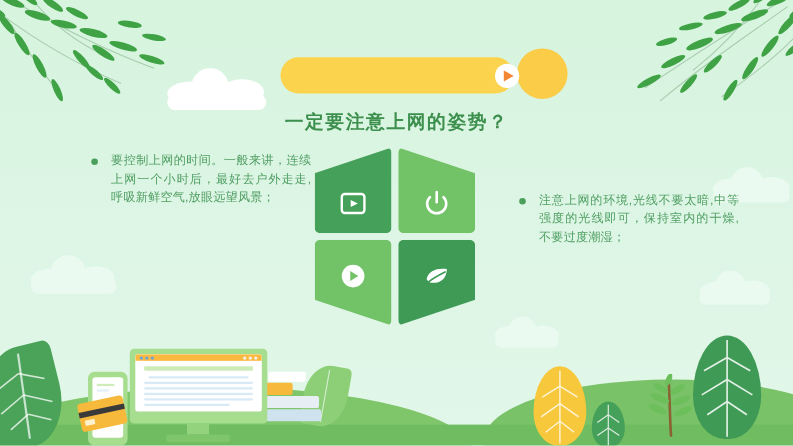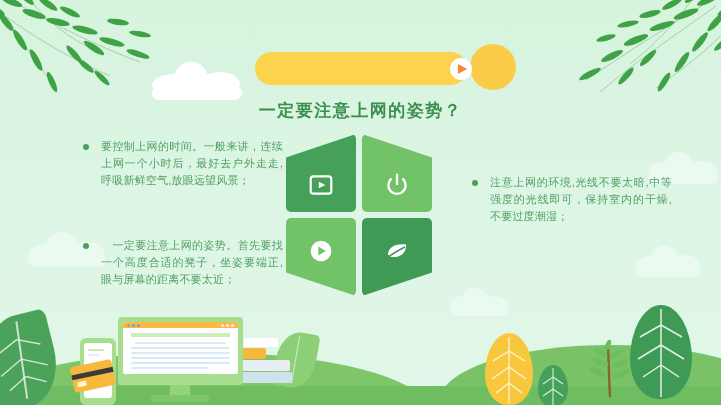--- a/index.html
+++ b/index.html
@@ -247,24 +247,20 @@
   </svg>
 
   <div id="banner"></div>
   <div id="banner-play"></div>
   <div id="subtitle">一定要注意上网的姿势？</div>
 
   <div class="tblock" id="tb-1">
     <span class="dot"></span>
     <p>要控制上网的时间。一般来讲，连续上网一个小时后，最好去户外走走,呼吸新鲜空气,放眼远望风景；</p>
   </div>
-  <div class="tblock" id="tb-2">
-    <span class="dot"></span>
-    <p>　一定要注意上网的姿势。首先要找一个高度合适的凳子，坐姿要端正,眼与屏幕的距离不要太近；</p>
-  </div>
   <div class="tblock" id="tb-3">
     <span class="dot"></span>
     <p>注意上网的环境,光线不要太暗,中等强度的光线即可，保持室内的干燥,不要过度潮湿；</p>
   </div>
 
   <div id="hex">
 
     <div class="quad q-tl">
       <svg class="qicon" viewBox="0 0 24 24">
         <rect x="2.5" y="4" width="19" height="16" rx="2.5" fill="none" stroke="#ffffff" stroke-width="2"></rect>

